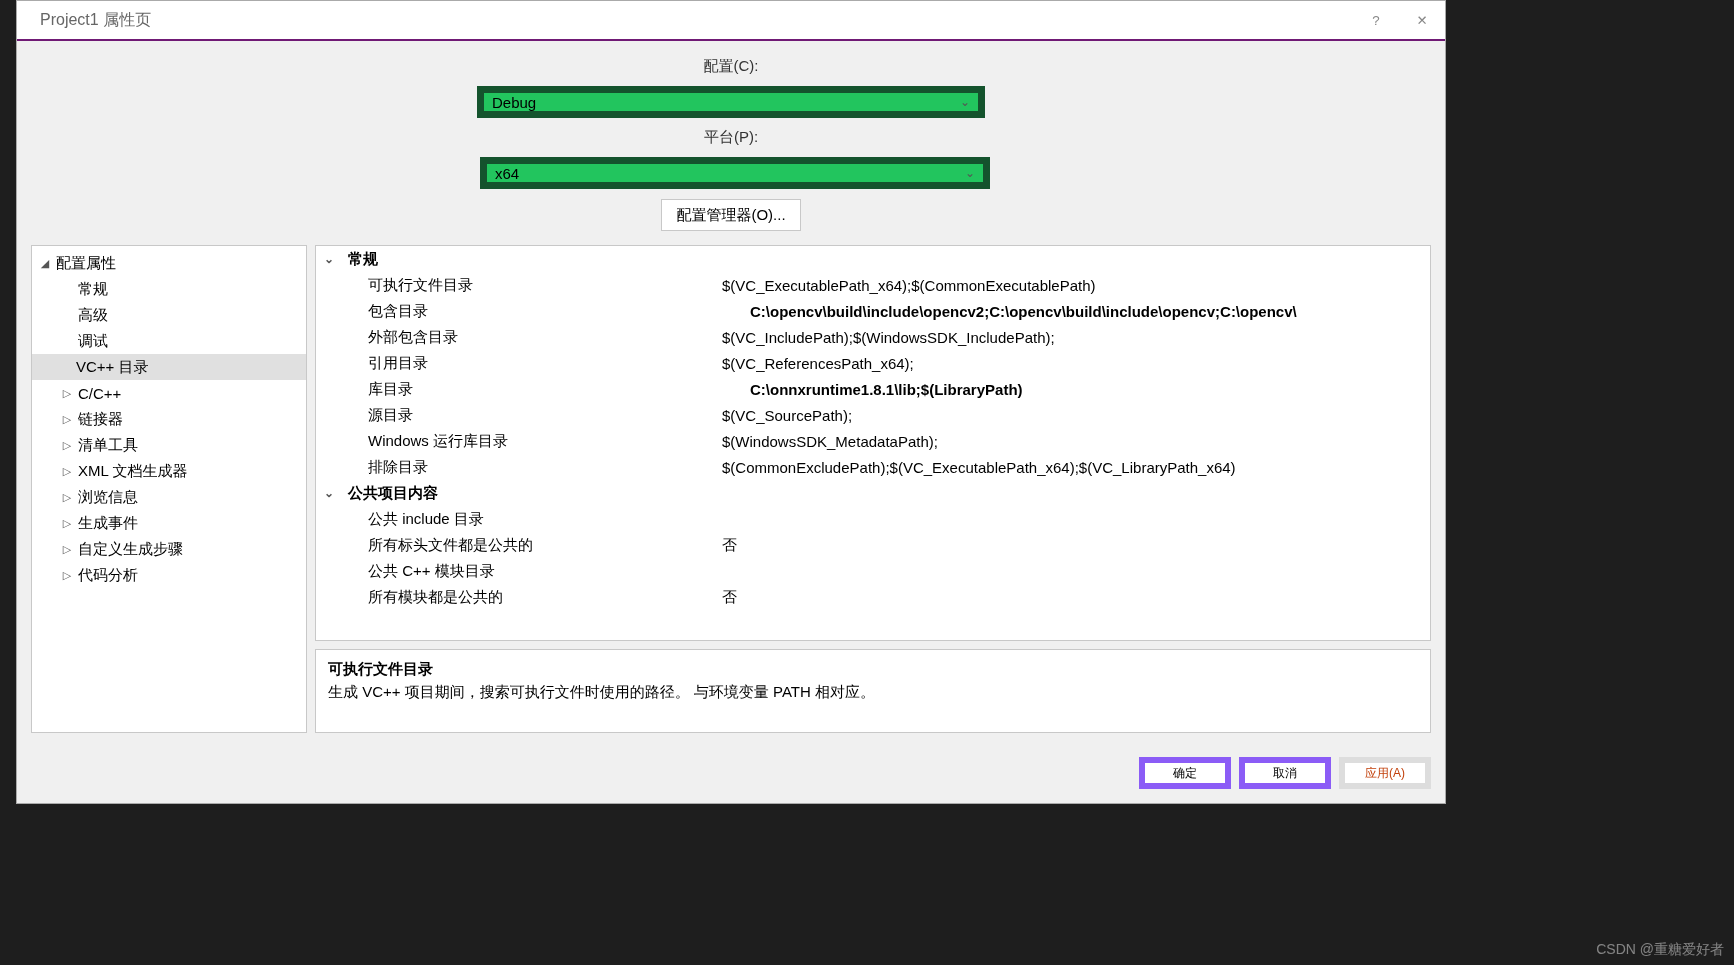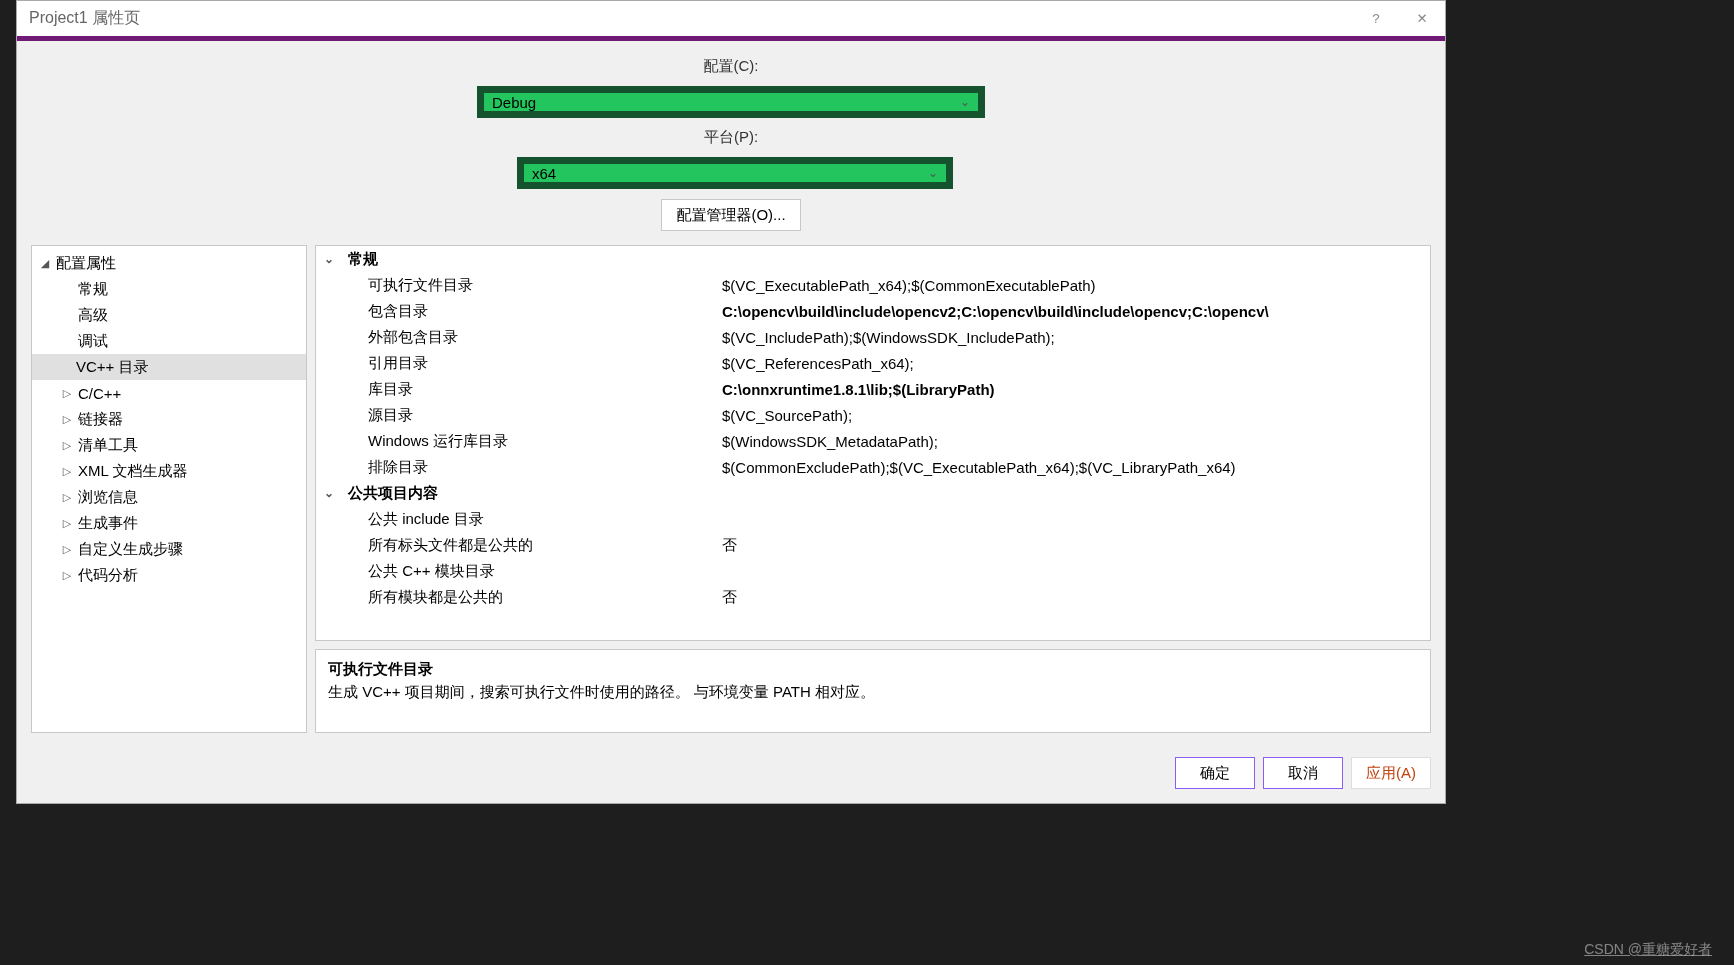--- a/index.html
+++ b/index.html
@@ -26,24 +26,24 @@
       height: 804px;
       background: #f0f0f0;
       border: 1px solid #aaa;
       z-index: 10;
       display: flex;
       flex-direction: column;
     }
     .title-bar {
       height: 40px;
       background: #fff;
-      border-bottom: 5px solid #701a75;
-      display: flex;
-      align-items: center;
-      padding-left: 12px;
+      border-bottom: 2px solid #701a75;
+      display: flex;
+      align-items: center;
+      padding-left: 23px;
       color: #666;
       font-size: 16px;
       justify-content: flex-end;
     }
     .title-bar .win-buttons {
       margin-left: auto;
       display: flex;
     }
     .title-bar .win-btn {
       width: 46px;
@@ -73,21 +73,21 @@
       height: 32px;
       padding: 0 8px;
       position: relative;
     }
     .select .caret {
       margin-left: auto;
       color: #555;
       font-size: 12px;
     }
     .select.config { width: 508px; }
-    .select.platform { width: 436px; margin-left: 8px; }
+    .select.platform { width: 510px; margin-left: 8px; }
     .btn-config-mgr {
       background: #fff;
       border: 1px solid #c8c8c8;
       height: 32px;
       padding: 0 14px;
       cursor: pointer;
       font-family: inherit;
       font-size: 15px;
     }
     .content-area {
@@ -161,56 +161,55 @@
       white-space: nowrap;
       overflow: hidden;
     }
     .prop-row.item .name-col { padding-left: 26px; }
     .prop-row .val-col {
       flex: 1;
       padding-left: 4px;
       white-space: nowrap;
       overflow: hidden;
     }
-    .prop-row.bold-val .val-col { font-weight: bold; }
+    .prop-row.bold-val .val-col { font-weight: bold; margin-left: 28px; }
     .desc-panel {
       background: #fff;
       border: 1px solid #c8c8c8;
       padding: 10px 12px 16px 12px;
       height: 84px;
     }
     .desc-panel .desc-title { font-weight: bold; margin-bottom: 4px; }
     .footer {
       display: flex;
       justify-content: flex-end;
       gap: 8px;
       padding: 10px 14px 14px 14px;
     }
     .footer button {
-      width: 80px;
+      width: 92px;
       height: 32px;
       background: #fff;
-      border: 1px solid #8b5cf6;
+      border: 6px solid #8b5cf6;
       font-family: inherit;
-      font-size: 15px;
+      font-size: 12px;
       cursor: pointer;
     }
     .footer button:last-child {
       color: #c2410c;
       border-color: #ddd;
       cursor: default;
     }
     .watermark {
       position: absolute;
       bottom: 6px;
-      right: 22px;
+      right: 10px;
       color: rgba(255,255,255,0.45);
       font-size: 14px;
       z-index: 5;
-      text-decoration: underline;
     }
   </style>
 </head>
 <body>
 
 <div class="code-bg"></div>
 
 <div class="dialog">
 
   <div class="title-bar">

